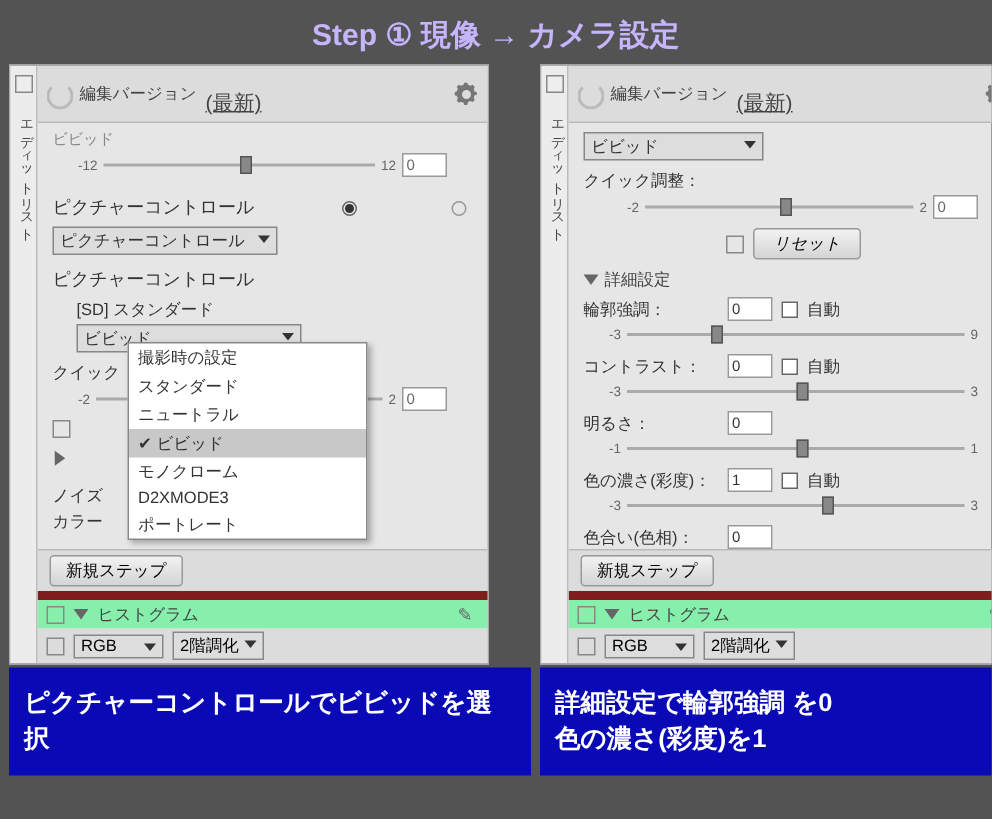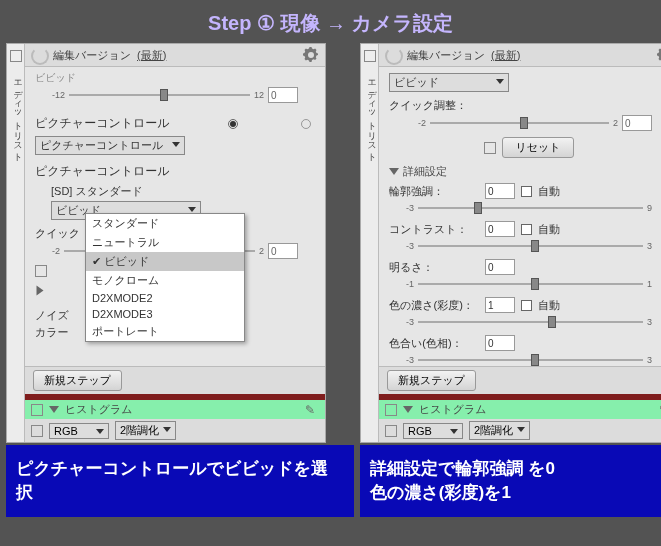--- a/index.html
+++ b/index.html
@@ -7,42 +7,42 @@
   .title { color: #c4b5fd; font-size: 20px; text-align: center; padding: 10px 0 6px; font-weight: bold; }
   .panels { display: flex; gap: 6px; padding: 0 6px; }
   .panel-col { display: flex; flex-direction: column; }
   .panel { background: #e6e6e6; border: 1px solid #aaa; width: 320px; height: 400px; position: relative; }
   .vtab { position: absolute; left: 0; top: 0; width: 18px; height: 100%; background: #ececec; border-right: 1px solid #bbb; font-size: 9px; writing-mode: vertical-rl; padding-top: 30px; color: #444; }
   .vtab::before { content:""; position:absolute; top:6px; left:3px; width:10px; height:10px; border:1px solid #888; background:#eee; }
   .inner { margin-left: 18px; height: 100%; display: flex; flex-direction: column; }
   .topbar { display:flex; align-items:center; gap:6px; background:#dcdcdc; border-bottom:1px solid #bbb; padding: 3px 6px; font-size:11px; color:#444; }
   .spin { width:16px; height:16px; display:inline-block; }
   .spin::before { content:""; display:block; width:14px; height:14px; border:2px solid #bbb; border-top-color:transparent; border-radius:50%; }
-  .version { font-size:11px; text-decoration: underline; }
+  .version { font-size:14px; text-decoration: underline; margin-top: 13px; }
   .gear { margin-left:auto; width:16px; height:16px; }
   .gear svg { width:16px; height:16px; fill:#777; }
   .content { flex:1; overflow:hidden; padding: 4px 10px 0 10px; font-size:11px; color:#333; position:relative; }
   .section-title { display:flex; align-items:center; gap:6px; padding: 6px 0 2px; font-size:12px; }
   .radio-dot { width:10px; height:10px; border:1px solid #666; border-radius:50%; display:inline-block; margin-left:auto; margin-right:4px; }
   .radio-dot.on::after { content:""; display:block; width:6px; height:6px; background:#333; border-radius:50%; margin:1px; }
   .radio-dot.off { opacity:.6; }
   .select { background:#ddd; border:1px solid #888; padding:1px 16px 1px 4px; font-size:11px; position:relative; display:inline-block; min-width:120px; }
   .select::after { content:""; position:absolute; right:4px; top:5px; border-left:4px solid transparent; border-right:4px solid transparent; border-top:5px solid #333; }
   .select.small { min-width:60px; }
   .select.mid { min-width:150px; }
   .select.full { display:block; }
   .row { display:flex; align-items:center; gap:6px; margin: 2px 0; }
   .slider-row { display:flex; align-items:center; gap:4px; margin:1px 17px 6px; font-size:9px; color:#666; }
   .slider { flex:1; height:14px; position:relative; }
   .slider::before { content:""; position:absolute; top:6px; left:0; right:0; height:2px; background:#aaa; }
   .slider-thumb { position:absolute; top:1px; width:8px; height:12px; background:#888; border:1px solid #555; }
   .num { width:30px; height:16px; border:1px solid #999; background:#fff; font-size:10px; padding:0 2px; display:inline-flex; align-items:center; }
   .checkbox { width:11px; height:11px; border:1px solid #666; background:#fff; display:inline-block; }
   .label { font-size:11px; }
-  .btn { background: linear-gradient(#f2f2f2,#d4d4d4); border:1px solid #999; border-radius:3px; padding:2px 12px; font-size:11px; }
+  .btn { background: linear-gradient(#f2f2f2,#d4d4d4); border:1px solid #999; border-radius:3px; padding:2px 12px; font-size:11px;font-style:italic; }
   .disclosure { display:flex; align-items:center; gap:4px; font-size:11px; color:#444; margin-top:6px; }
   .tri { display:inline-block; width:0; height:0; border-left:5px solid transparent; border-right:5px solid transparent; border-top:7px solid #666; }
   .stepbtn { background: linear-gradient(#f2f2f2,#d4d4d4); border:1px solid #999; border-radius:3px; padding:2px 10px; font-size:11px; }
   .bottom-newstep { padding:3px 8px; border-top:1px solid #bbb; background:#dcdcdc; }
   .histbar { display:flex; align-items:center; gap:6px; border-top:6px solid #7f1d1d; padding:2px 6px; background:#86efac; font-size:11px; color:#444; }
   .histbar .pen { margin-left:auto; width:14px; height:14px; }
   .histbar .pen::before { content:"✎"; font-size:12px; color:#666; }
   .histbar2 { display:flex; align-items:center; gap:6px; padding:2px 6px; background:#dcdcdc; font-size:11px; }
   .box-icon { width:12px; height:12px; border:1px solid #888; display:inline-block; }
   .dropdown { position:absolute; left:60px; top:146px; background:#fff; border:1px solid #888; box-shadow:2px 2px 4px rgba(0,0,0,.3); width:160px; z-index:10; }
@@ -120,25 +120,25 @@
             </div>
 
         <div class="row" style="margin-top:14px">
               <span>ノイズ</span>
             </div>
         <div class="row">
               <span>カラー</span>
             </div>
 
         <div class="dropdown">
+          <div>撮影時の設定</div>
           <div>スタンダード</div>
           <div>ニュートラル</div>
           <div class="sel">ビビッド</div>
           <div>モノクローム</div>
-          <div>D2XMODE2</div>
           <div>D2XMODE3</div>
           <div>ポートレート</div>
 
         </div>
       </div>
       <div class="bottom-newstep">
         <button class="stepbtn">新規ステップ</button>
       </div>
       <div class="histbar">
         <span class="box-icon"></span>

